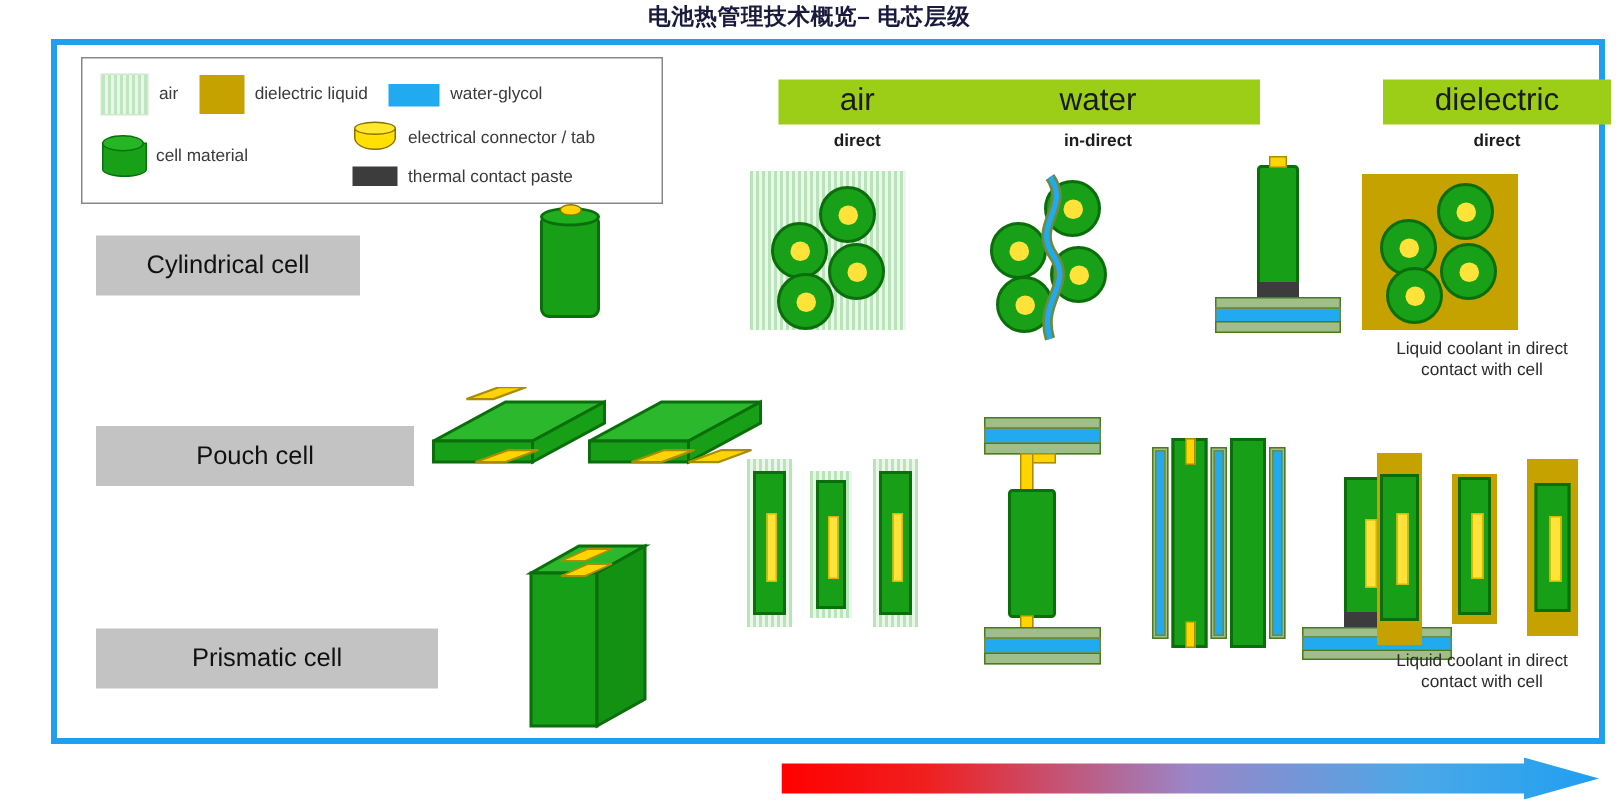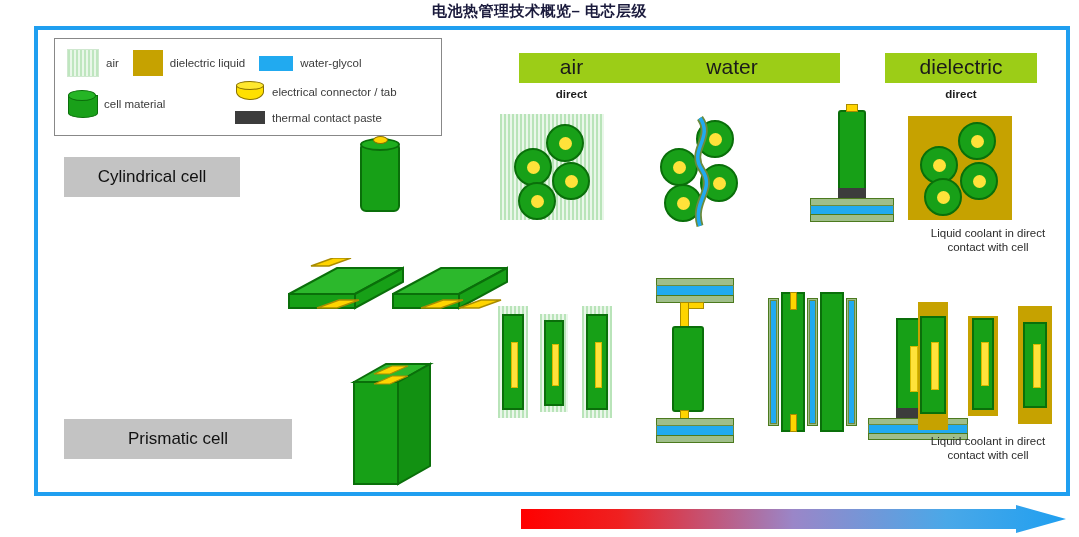--- a/index.html
+++ b/index.html
@@ -126,27 +126,29 @@
       </div>
     </div>
   </div>
 
   <div class="colhead" style="left:481px;top:23px;width:105px;">
     <div class="bar">air</div>
     <div class="sub">direct</div>
   </div>
   <div class="colhead" style="left:586px;top:23px;width:216px;">
     <div class="bar">water</div>
-  </div>
-  <div class="colhead" style="left:847px;top:23px;width:152px;">
+    <div class="sub">in-direct</div>
+  </div>
+  <div class="colhead" style="left:884px;top:23px;width:152px;">
     <div class="bar">dielectric</div>
     <div class="sub">direct</div>
   </div>
 
   <div class="rowlabel" style="left:26px;top:127px;width:176px;height:40px;">Cylindrical cell</div>
+  <div class="rowlabel" style="left:26px;top:254px;width:212px;height:40px;">Pouch cell</div>
   <div class="rowlabel" style="left:26px;top:389px;width:228px;height:40px;">Prismatic cell</div>
 
   <div class="art" style="left:322px;top:106px;width:40px;height:78px;">
     <div style="position:absolute;left:0;top:8px;width:40px;height:68px;background:#17a017;
                 border:2px solid #0a6f0a;box-sizing:border-box;border-radius:4px 4px 6px 6px;"></div>
     <div style="position:absolute;left:0;top:2px;width:40px;height:13px;background:#1fae1f;
                 border:2px solid #0a6f0a;box-sizing:border-box;border-radius:50%;"></div>
     <div style="position:absolute;left:13px;top:0px;width:15px;height:8px;background:#ffd400;
                 border:1.5px solid #8a7200;box-sizing:border-box;border-radius:50%;"></div>
   </div>

